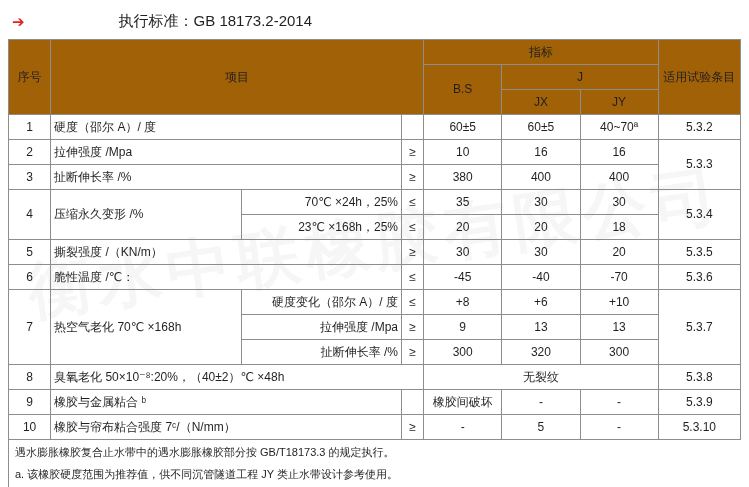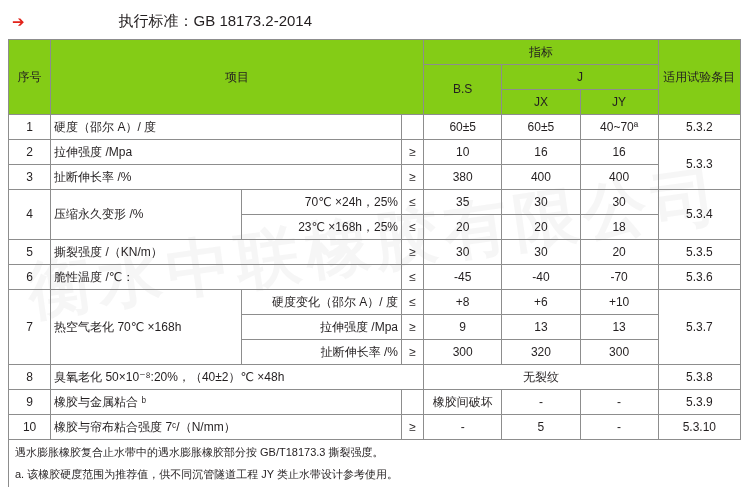--- a/index.html
+++ b/index.html
@@ -40,21 +40,21 @@
     padding:2px 3px;
     text-align:center;
     vertical-align:middle;
     font-weight:normal;
     font-size:12px;
     background:rgba(255,255,255,0.55);
     height:20px;
     line-height:1.25;
   }
   th{background:#eceaea;}
-  .grayhead{background:#84cc16;}
+  .grayhead{background:#a16207;}
   .itemcell{text-align:left;}
   .leftpad{text-align:right;}
   .sym{width:20px;text-align:center;font-size:12px;}
   .notes{
     width:733px;margin:0 auto;border:1px solid #8d8d8d;border-top:none;
     padding:4px 6px 6px 6px;font-size:11px;line-height:1.55;
     background:rgba(255,255,255,0.55);position:relative;z-index:1;
   }
   .notes div{white-space:normal;}
   .notes .gap{height:5px;}
@@ -217,19 +217,19 @@
         <td class="sym">≥</td>
         <td>-</td>
         <td>5</td>
         <td>-</td>
         <td>5.3.10</td>
       </tr>
     </tbody>
   </table>
 
   <div class="notes">
-    <div>遇水膨胀橡胶复合止水带中的遇水膨胀橡胶部分按 GB/T18173.3 撕裂强度。</div>
+    <div>遇水膨胀橡胶复合止水带中的遇水膨胀橡胶部分按 GB/T18173.3 的规定执行。</div>
     <div class="gap"></div>
     <div>a. 该橡胶硬度范围为推荐值，供不同沉管隧道工程 JY 类止水带设计参考使用。</div>
 
   </div>
 
 </div>
 
 </body></html>

